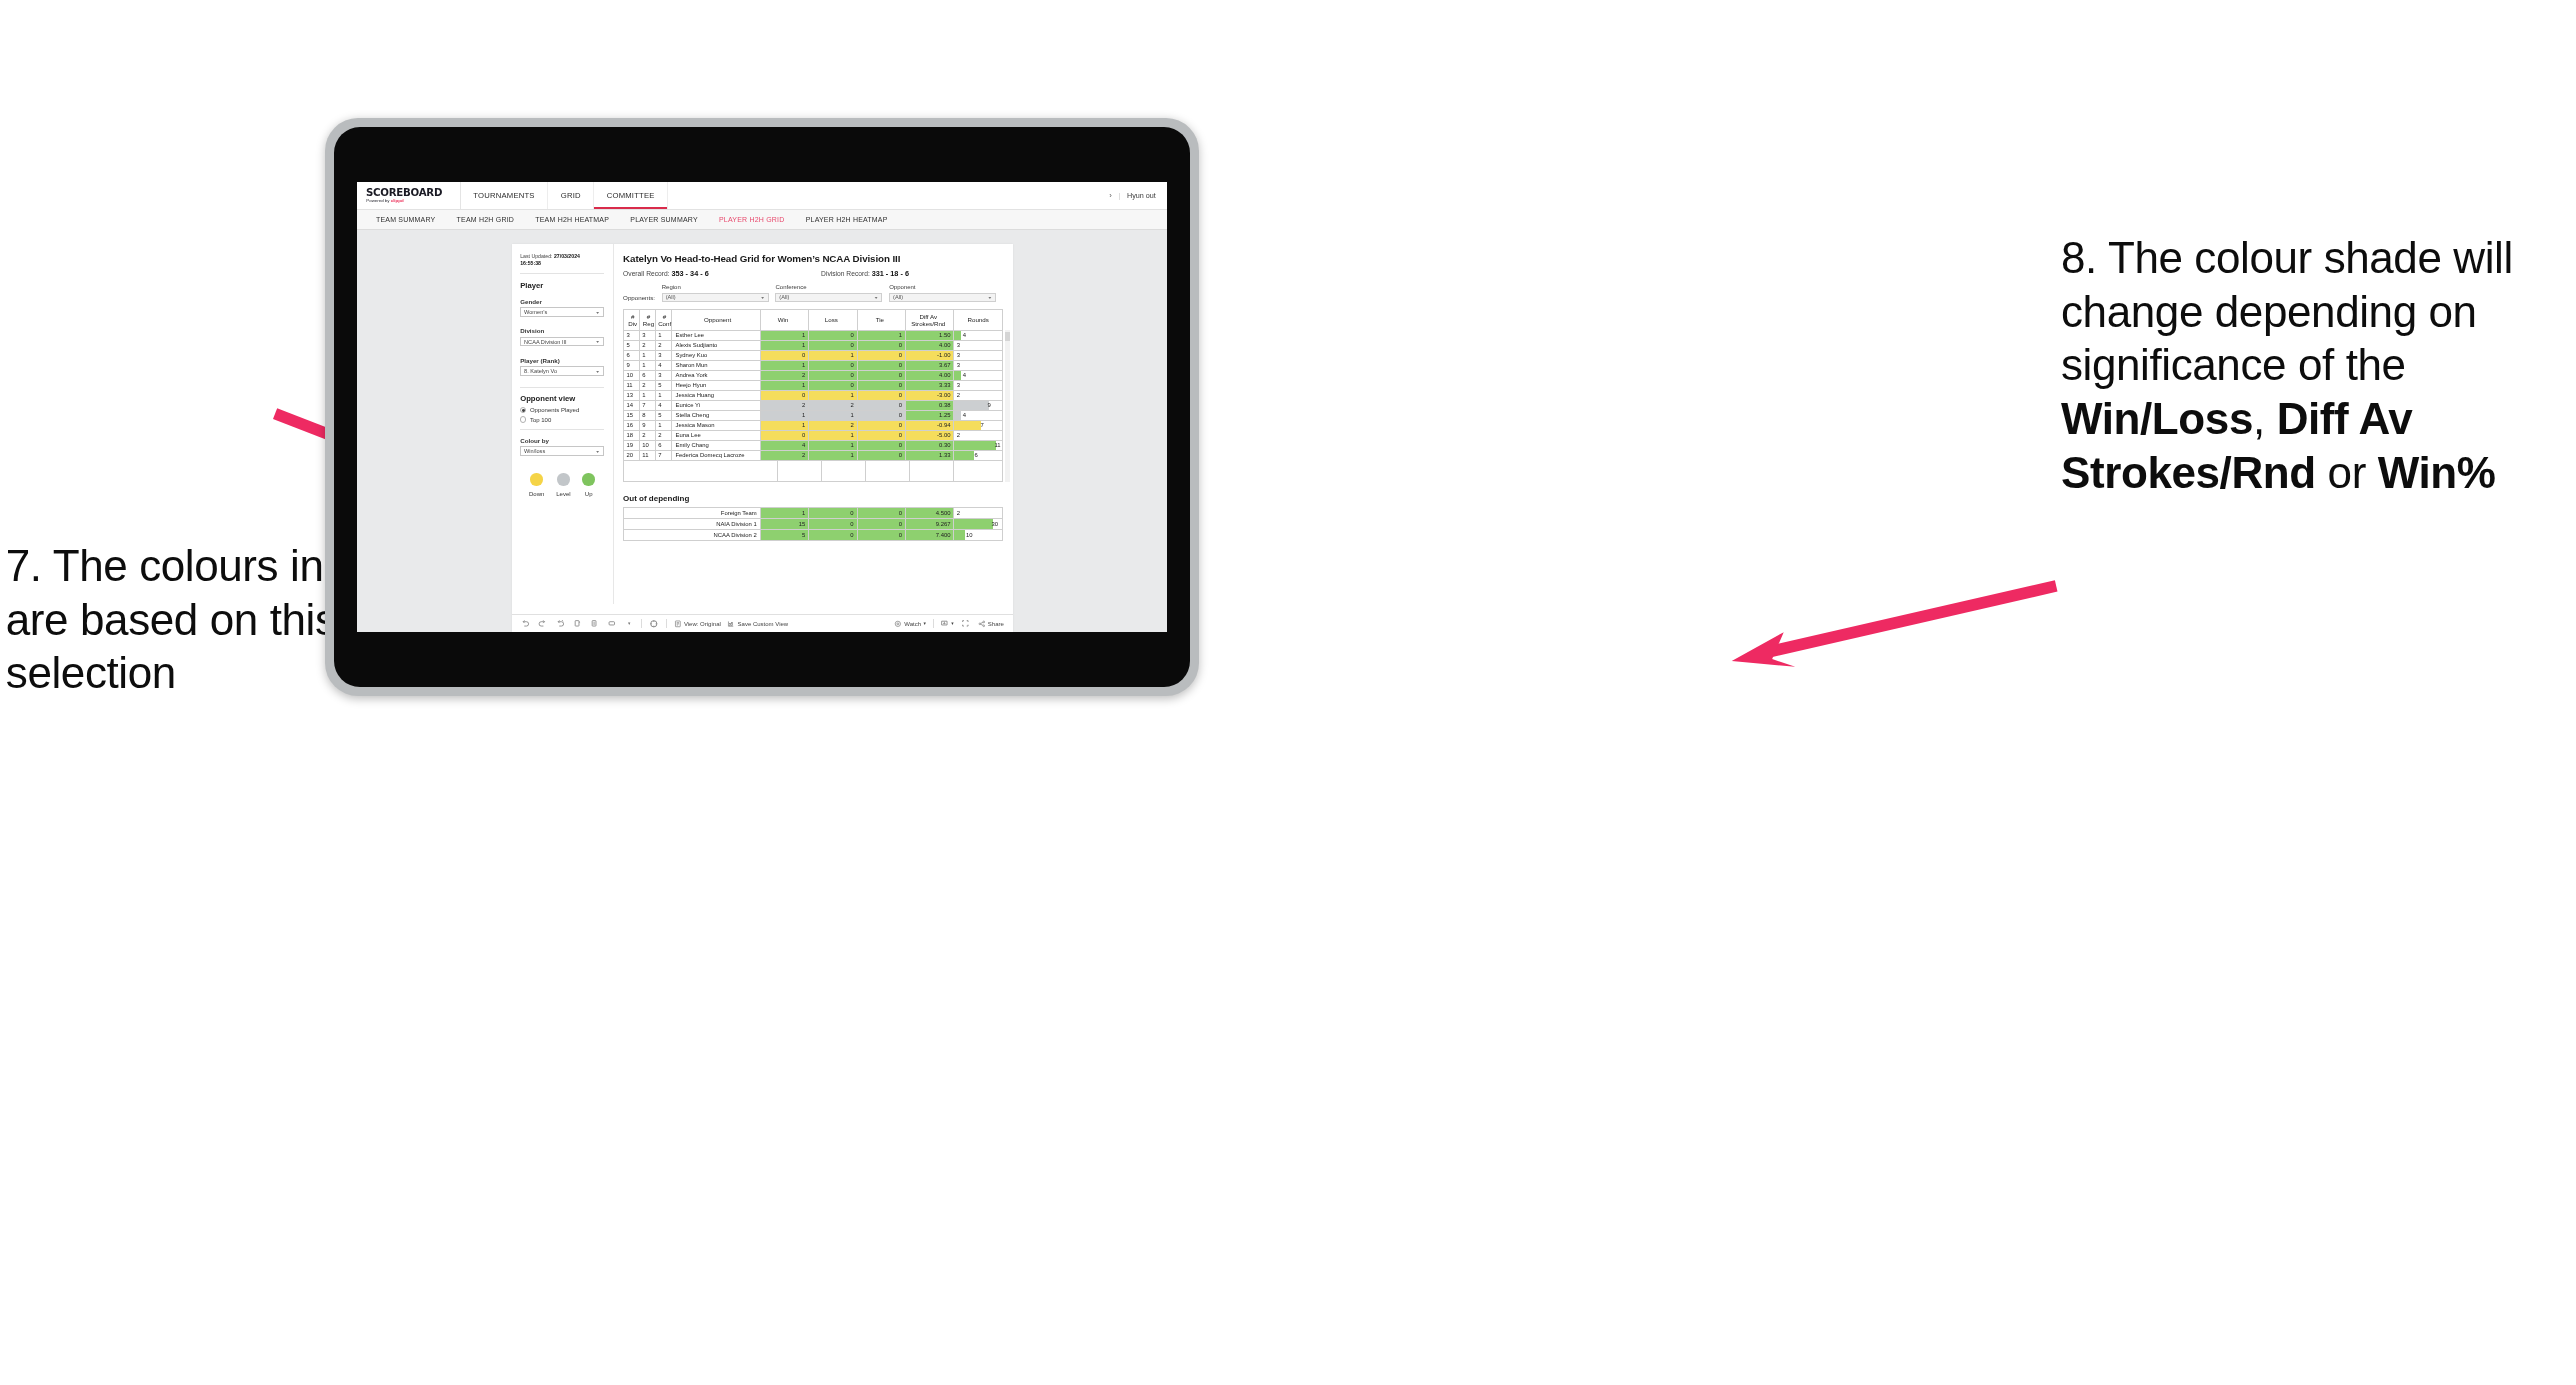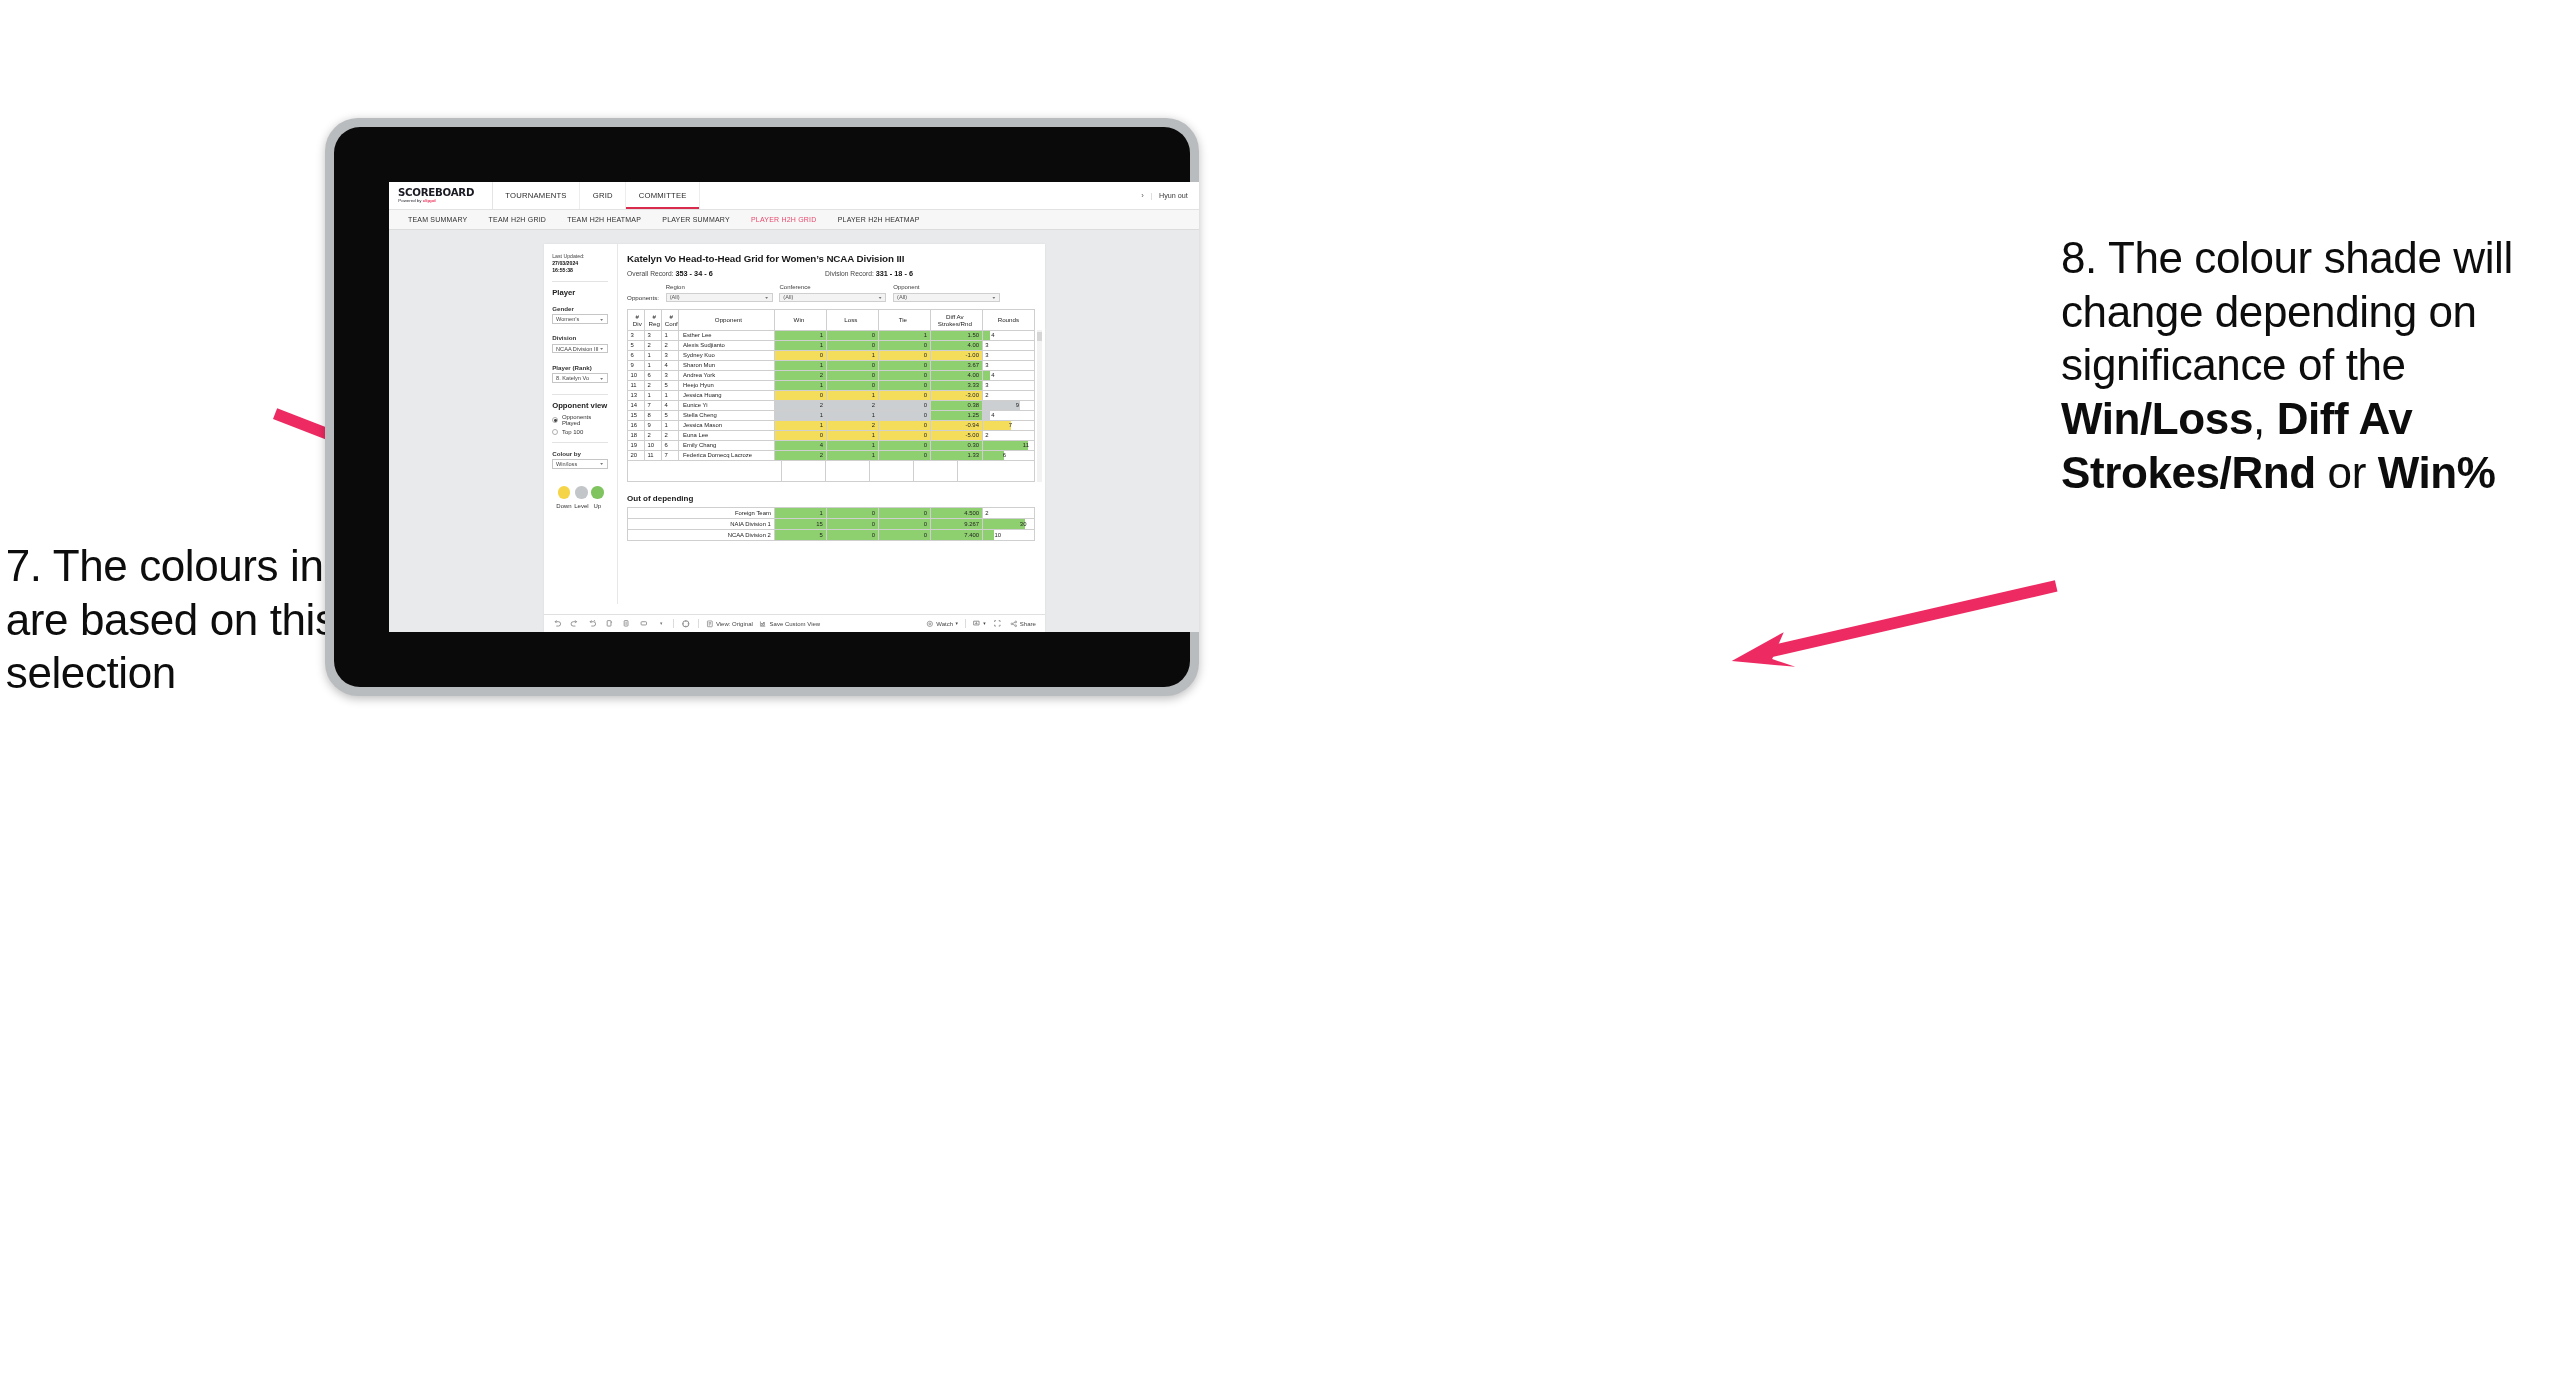--- a/index.html
+++ b/index.html
@@ -41,21 +41,20 @@
     background: #0a0a0a;
     border-radius: 26px;
     padding: 55px 23px 55px 23px;
     position: relative;
   }
   #app-window {
     width: 100%; height: 100%;
     background: #84cc16;
     overflow: hidden;
     position: relative;
-    margin-left: 32px;
   }
 
   
   #app-header {
     height: 27px;
     background: #ffffff;
     display: flex;
     align-items: stretch;
     position: relative;
   }
@@ -143,21 +142,21 @@
     width: 501px;
     background: #ffffff;
     display: flex;
     flex-direction: column;
     box-shadow: 0 0 1.9px rgba(0,0,0,0.07);
   }
   #viz-body { display: flex; flex: 1; }
 
   
   #filter-panel {
-    width: 74px;
+    width: 102px;
     padding: 8.7px 8.7px 0 8.7px;
     border-right: 1px solid #e7e7e7;
     font-size: 6px;
     color: #333;
   }
   #last-updated {
     font-size: 5.2px;
     color: #444;
     line-height: 1.35;
     margin-bottom: 6.7px;

